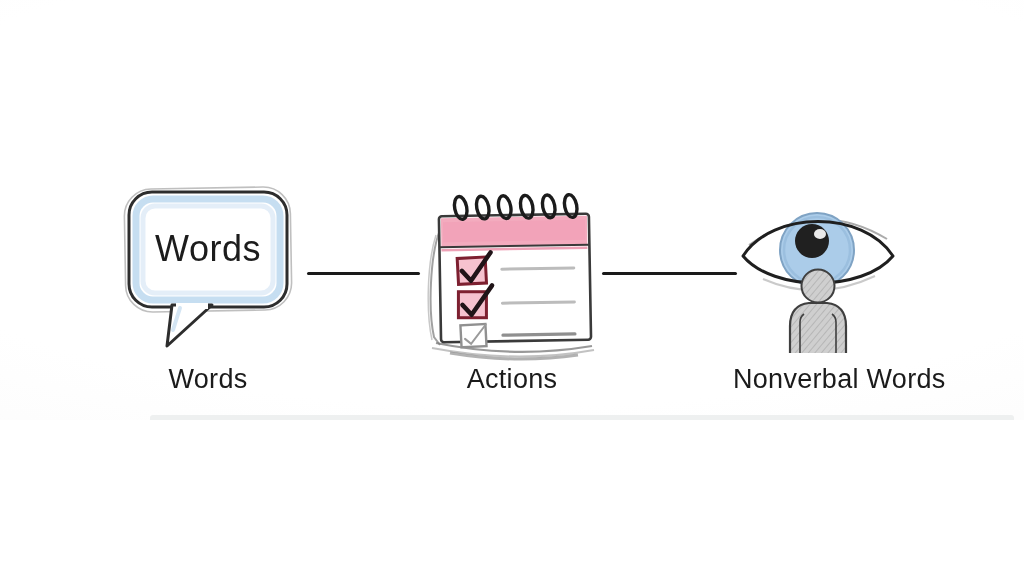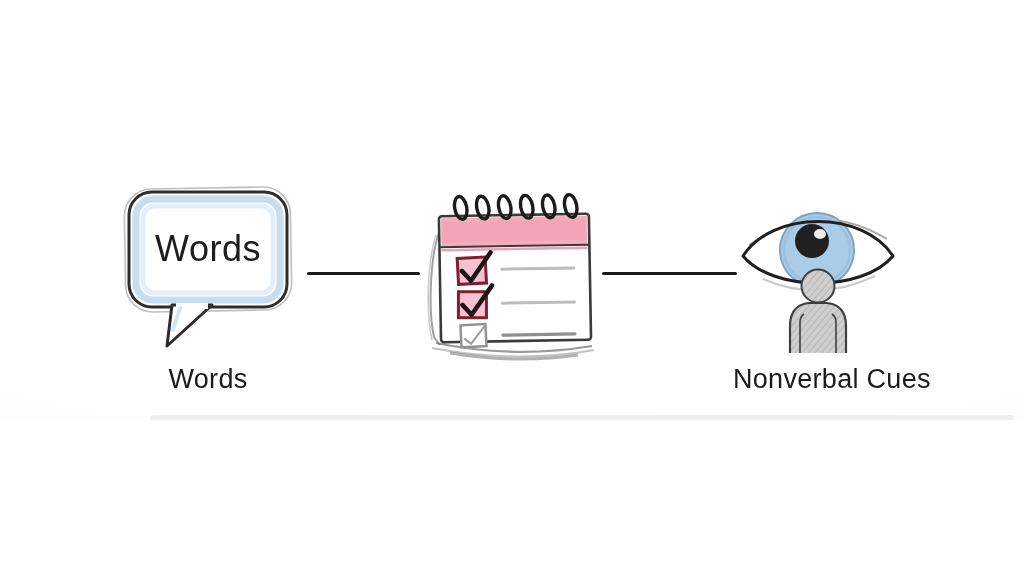--- a/index.html
+++ b/index.html
@@ -81,20 +81,21 @@
 
         <rect x="36" y="106" width="28" height="26" fill="#f6c2cf" stroke="#7d2030" stroke-width="3" transform="rotate(1 50 119)"></rect>
         <path d="M40,119 l9,10 l21,-29" fill="none" stroke="#201418" stroke-width="4.5" stroke-linecap="round" stroke-linejoin="round"></path>
         <line x1="80" y1="118" x2="152" y2="118" stroke="#bcbcbc" stroke-width="3" stroke-linecap="round"></line>
 
         <rect x="38" y="139" width="25" height="22" fill="#ffffff" stroke="#909090" stroke-width="2.4" transform="rotate(-2 50 150)"></rect>
         <path d="M42,153 l6,5 l15,-19" fill="none" stroke="#9a9a9a" stroke-width="2" stroke-linecap="round"></path>
         <line x1="80" y1="150" x2="152" y2="150" stroke="#8f8f8f" stroke-width="3.2" stroke-linecap="round"></line>
       </g>
     </svg>
+    <div class="label" style="top:179px;">Actions</div>
   </div>
 
   <div class="connector" style="left:602px;top:272px;width:135px;"></div>
 
   <div class="node" style="left:733px;top:193px;width:170px;height:217px;">
     <svg width="170" height="162" viewBox="0 0 170 162">
       <defs>
         <pattern id="hatchG" width="5" height="5" patternUnits="userSpaceOnUse" patternTransform="rotate(40)">
           <rect width="5" height="5" fill="#cfcfcf"></rect>
           <line x1="0" y1="0" x2="0" y2="5" stroke="#b0b0b0" stroke-width="1.6"></line>
@@ -113,17 +114,17 @@
       <ellipse cx="87" cy="41" rx="6" ry="5" fill="#f5f5f5" opacity="0.95"></ellipse>
 
       <path d="M10,63 C40,17 130,17 160,63 C130,99 40,99 10,63 Z" fill="none" stroke="#1f1f1f" stroke-width="3" stroke-linejoin="round"></path>
       <path d="M30,86 Q85,110 142,83" fill="none" stroke="#bdbdbd" stroke-width="2" opacity="0.8"></path>
 
       <circle cx="85" cy="93" r="16.5" fill="url(#hatchG)" stroke="#3f3f3f" stroke-width="2"></circle>
       <path d="M57,160 L57,133 Q57,112 76,110 L94,110 Q113,112 113,133 L113,160" fill="url(#hatchG)" stroke="#3f3f3f" stroke-width="2.2" stroke-linejoin="round"></path>
       <path d="M67,160 L67,129 Q67,124 71,121" fill="none" stroke="#3f3f3f" stroke-width="1.6"></path>
       <path d="M103,160 L103,129 Q103,124 99,121" fill="none" stroke="#3f3f3f" stroke-width="1.6"></path>
     </svg>
-    <div class="label" style="top:171px;">Nonverbal Cues</div>
+    <div class="label" style="top:171px;">Nonverbal Words</div>
   </div>
 
   <div class="bottom-shade"></div>
 </div>
 
 </body></html>

